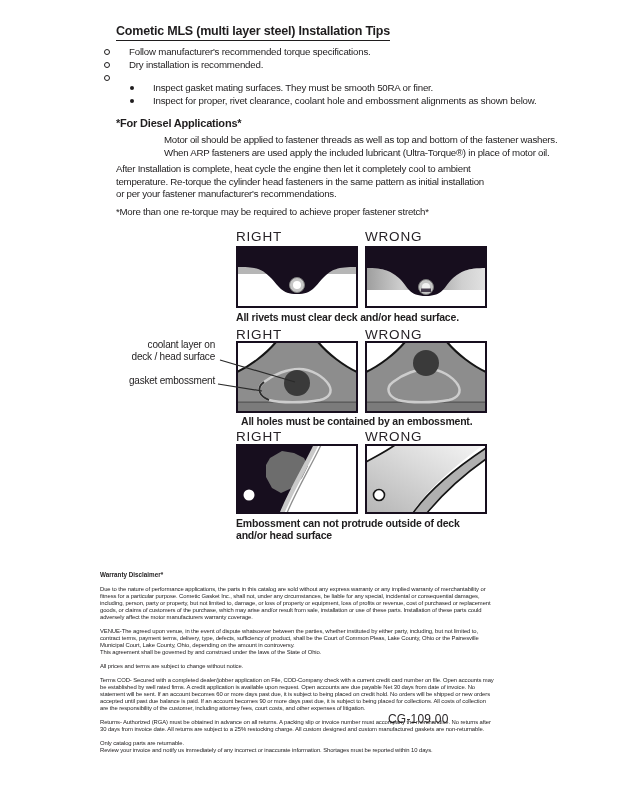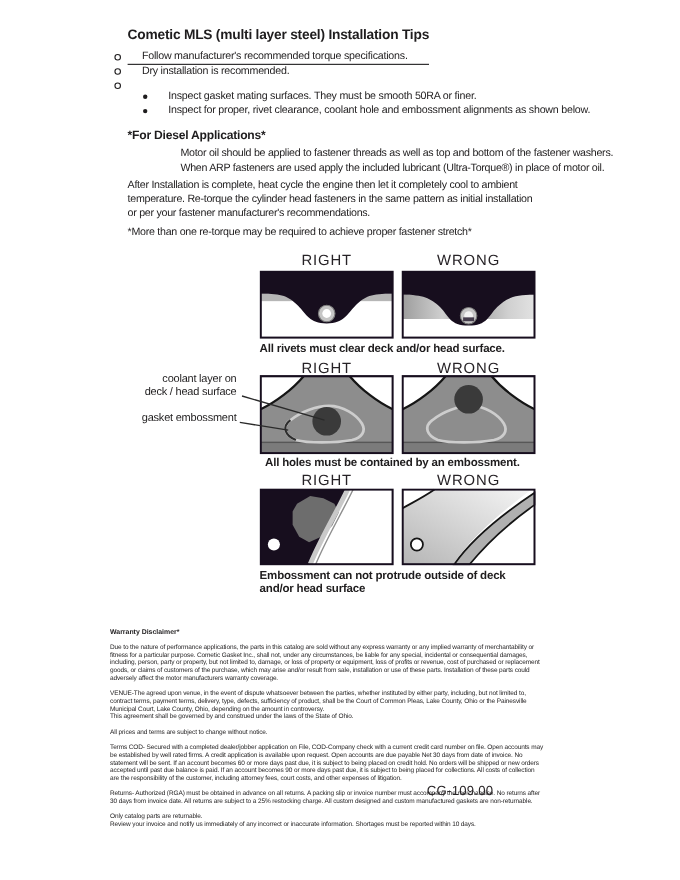--- a/index.html
+++ b/index.html
@@ -1,33 +1,33 @@
 <!DOCTYPE html>
 <html><head>
 <meta charset="utf-8">
 <style>
   html,body{margin:0;padding:0;background:#ffffff;}
   .page{position:relative;width:618px;height:800px;background:#ffffff;overflow:hidden;
         font-family:"Liberation Sans",sans-serif;color:#1f1d1e;}
   .abs{position:absolute;}
 
   .title{left:116px;top:24px;margin:0;font-size:12.5px;font-weight:bold;letter-spacing:-0.2px;
-         border-bottom:1.5px solid #1f1d1e;padding-bottom:20px;display:inline-block;}
+         border-bottom:1.5px solid #1f1d1e;padding-bottom:2px;display:inline-block;}
 
   .bullets{left:104px;top:45px;width:480px;font-size:9.7px;line-height:13px;letter-spacing:-0.2px;}
   .b-row{display:flex;gap:19px;}
   .b-row.sub{margin-left:26px;}
   .b-open{width:4px;height:4px;border:1px solid #1f1d1e;border-radius:50%;margin-top:4px;flex:0 0 auto;}
   .b-solid{width:4px;height:4px;background:#1f1d1e;border-radius:50%;margin-top:4.5px;flex:0 0 auto;}
 
   .diesel-h{left:116px;top:117px;margin:0;font-size:11px;font-weight:bold;letter-spacing:-0.2px;}
   .body{left:116px;margin:0;width:486px;font-size:9.7px;line-height:12.5px;letter-spacing:-0.25px;white-space:pre-line;}
   .p1{top:134px;margin-left:48px;} .p2{top:163px;} .note{top:206px;}
 
-  .rw-label{width:122px;text-align:center;font-size:13.5px;letter-spacing:0.8px;color:#262226;}
+  .rw-label{width:122px;font-size:13.5px;letter-spacing:0.8px;color:#262226;}
   .caption{font-size:10.5px;font-weight:bold;letter-spacing:-0.2px;line-height:12px;white-space:pre-line;}
 
   .callout{width:130px;left:85px;text-align:right;font-size:10px;letter-spacing:-0.2px;line-height:12px;}
 
   .fig{position:absolute;}
   .callout-lines{position:absolute;pointer-events:none;}
 
   .disclaimer{left:100px;top:571px;width:470px;}
   .disclaimer h3{margin:0 0 8px 0;font-size:6.3px;font-weight:bold;}
   .disclaimer p{margin:0 0 7px 0;font-size:5.9px;line-height:7px;letter-spacing:-0.1px;white-space:pre-line;}

